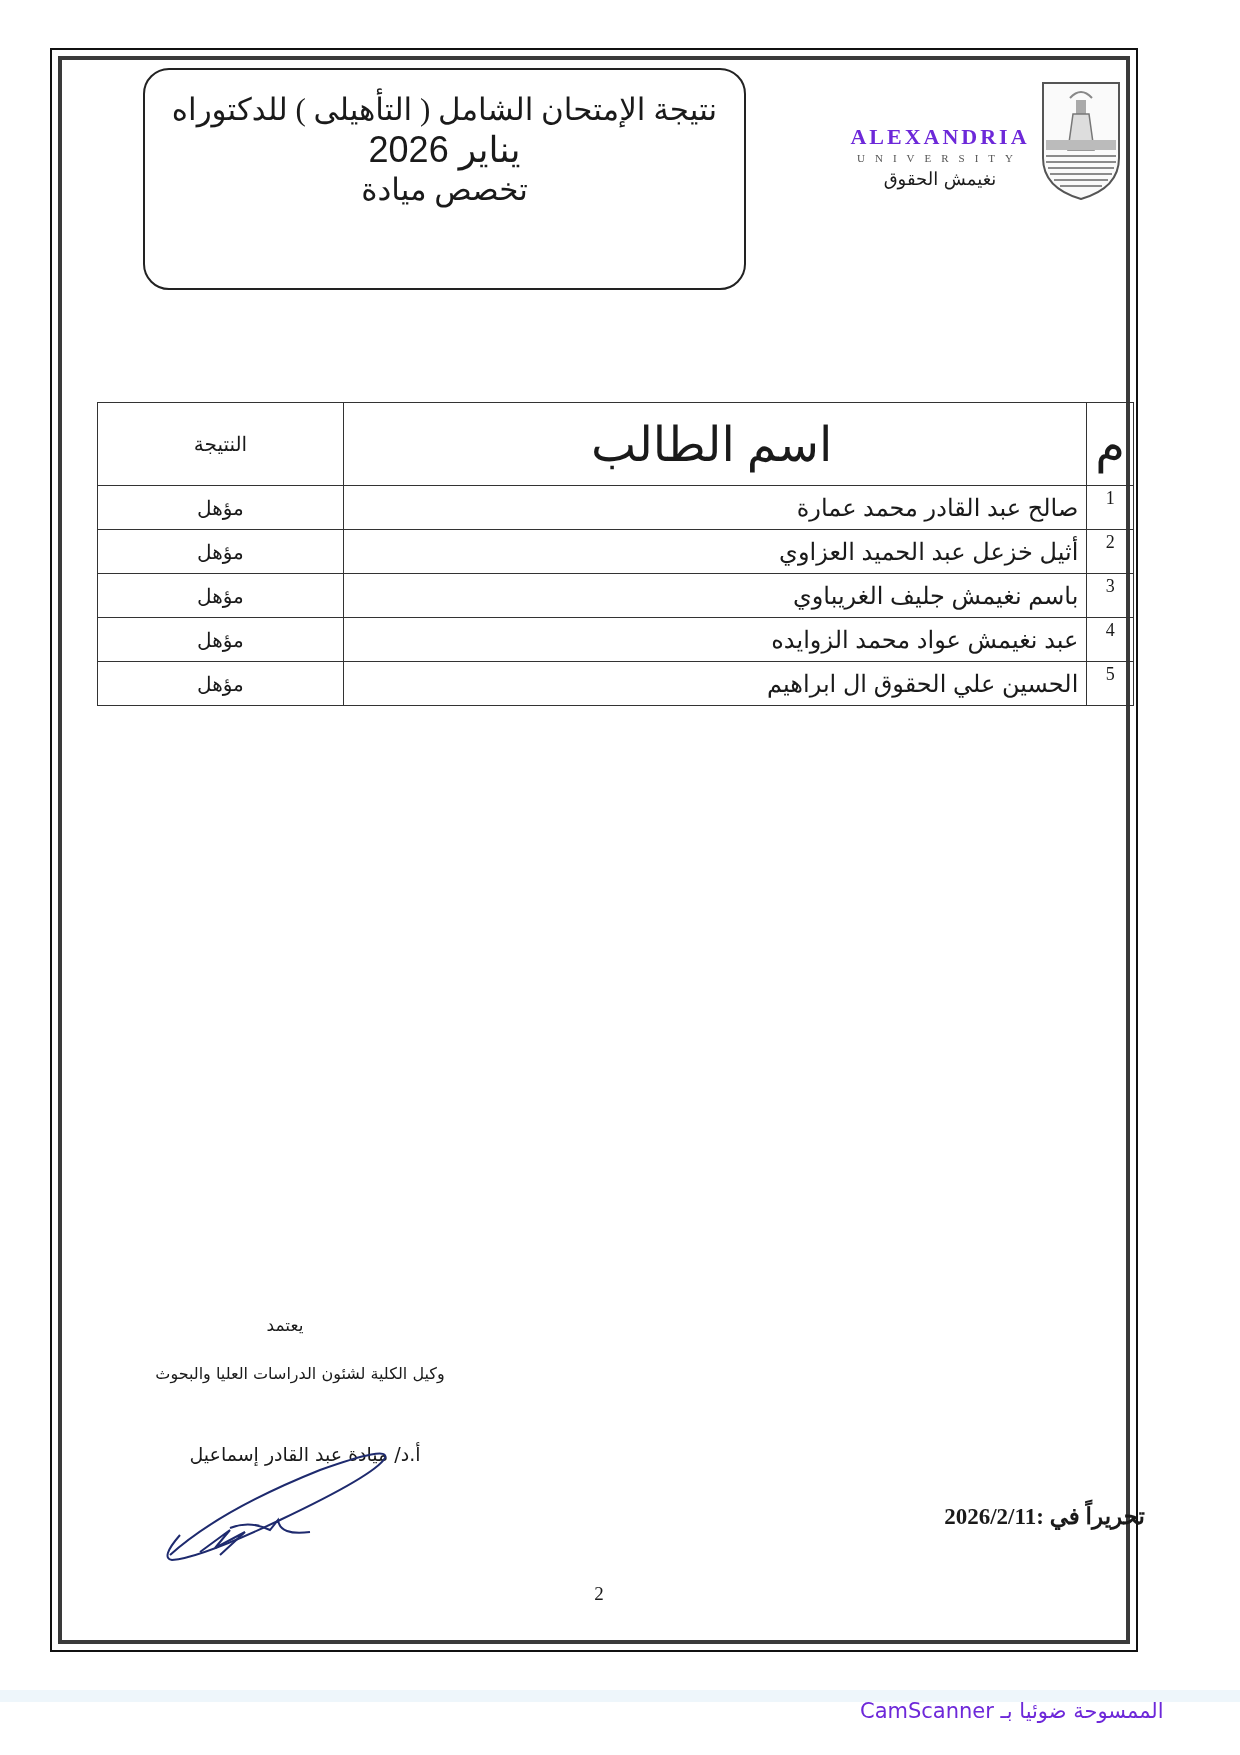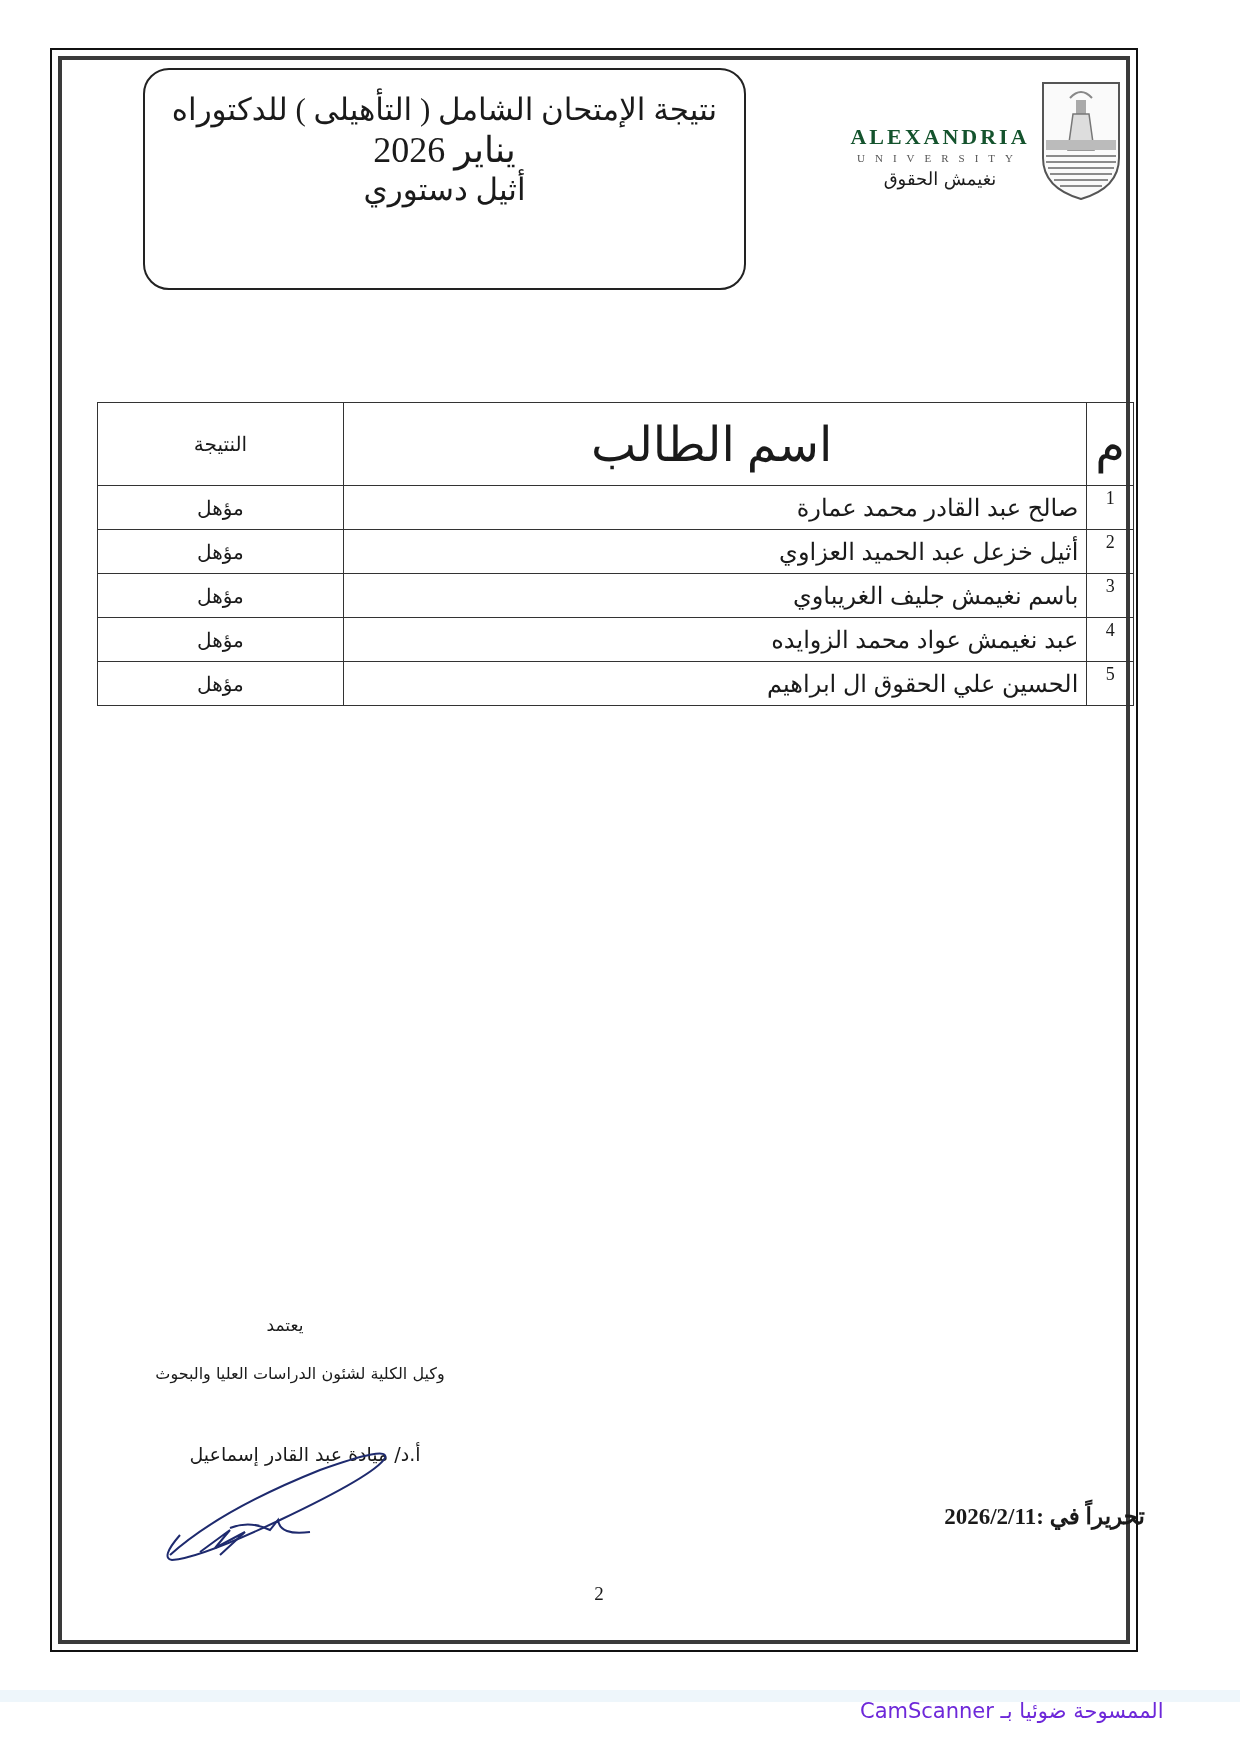--- a/index.html
+++ b/index.html
@@ -17,32 +17,32 @@
       border: 4px solid #3a3a3a; box-sizing: border-box;
     }
     .title-box {
       position: absolute; left: 143px; top: 68px; width: 603px; height: 222px;
       border: 2px solid #222; border-radius: 26px; box-sizing: border-box;
       direction: rtl; text-align: center;
       font-family: "Liberation Serif", serif;
     }
     .title-box .line { font-size: 31px; line-height: 40px; }
     .title-box .l1 { margin-top: 20px; }
-    .title-box .year { font-family: Liberation Serif, serif; font-size: 36px; }
+    .title-box .year { font-family: Liberation Sans, sans-serif; font-size: 36px; }
     .logo {
       position: absolute; left: 835px; top: 80px; width: 225px; height: 130px;
     }
     .logo .ar-name {
       position: absolute; left: 0; top: 0; width: 210px; text-align: center;
       font-family: "DejaVu Serif", serif; font-size: 30px; direction: rtl;
     }
     .logo .en-name {
       position: absolute; left: 0; top: 44px; width: 210px; text-align: center;
       font-family: "Liberation Serif", serif; font-size: 22px; letter-spacing: 3px; font-weight: bold;
-      color: #14532d;
+      color: #6d28d9;
     }
     .logo .en-sub {
       position: absolute; left: 0; top: 72px; width: 210px; text-align: center;
       font-family: "Liberation Serif", serif; font-size: 11px; letter-spacing: 10px; color: #555;
     }
     .logo .faculty {
       position: absolute; left: 0; top: 88px; width: 210px; text-align: center;
       font-family: "DejaVu Serif", serif; font-size: 18px; direction: rtl;
     }
     .shield {
@@ -94,21 +94,21 @@
   </style>
 </head>
 <body>
 
 <div class="frame-outer"></div>
 <div class="frame-inner"></div>
 
 <div class="title-box">
   <div class="line l1">نتيجة الإمتحان الشامل ( التأهيلى ) للدكتوراه</div>
   <div class="line year">يناير 2026</div>
-  <div class="line">أثيل دستوري</div>
+  <div class="line">تخصص ميادة</div>
 </div>
 
 <div class="logo">
   <div class="en-name">ALEXANDRIA</div>
   <div class="en-sub">UNIVERSITY</div>
   <div class="faculty">نغيمش الحقوق</div>
 </div>
 <svg class="shield" viewBox="0 0 82 122">
   <path d="M3 3 H79 V78 Q79 108 41 119 Q3 108 3 78 Z" fill="#fafafa" stroke="#555" stroke-width="2"></path>
   <path d="M30 18 Q41 6 52 18" fill="none" stroke="#888" stroke-width="2"></path>

